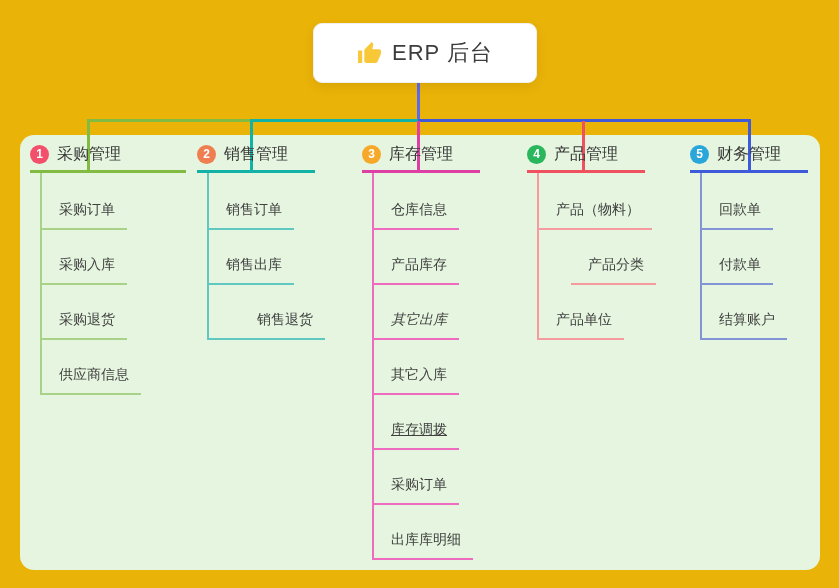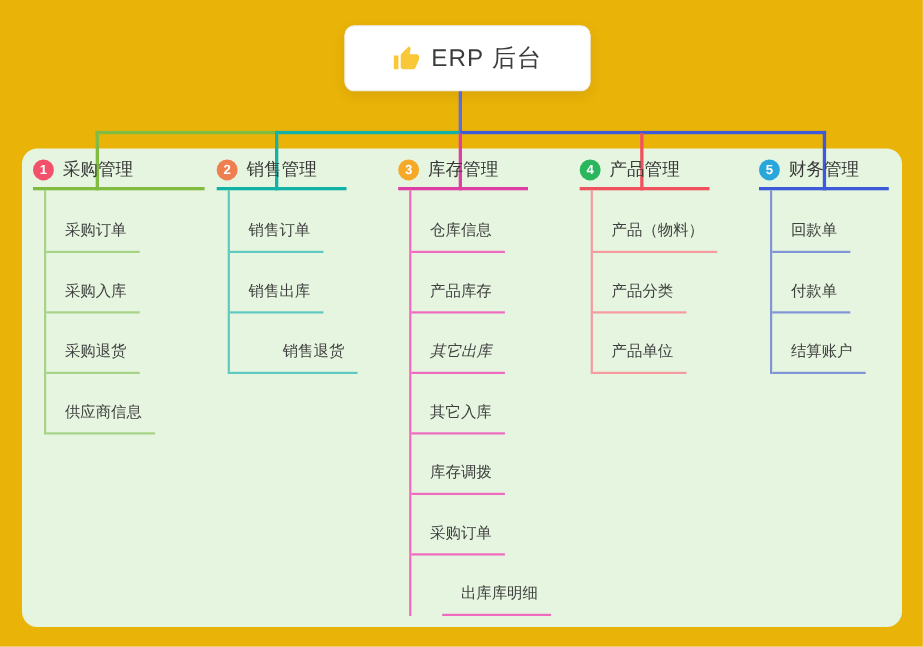--- a/index.html
+++ b/index.html
@@ -139,34 +139,34 @@
   <div class="branch b3">
     <div class="branch-header" style="border-bottom-color: rgb(222, 63, 165);">
       <span class="badge" style="background: rgb(246, 168, 41);">3</span>
       <span class="branch-label">库存管理</span>
     </div>
     <div class="items" style="border-left-color: rgb(238, 107, 191);">
       <div class="item" style="border-bottom-color: rgb(238, 107, 191);">仓库信息</div>
       <div class="item" style="border-bottom-color: rgb(238, 107, 191);">产品库存</div>
       <div class="item" style="border-bottom-color: rgb(238, 107, 191); font-style: italic;">其它出库</div>
       <div class="item" style="border-bottom-color: rgb(238, 107, 191);">其它入库</div>
-      <div class="item" style="border-bottom-color: rgb(238, 107, 191);">库存调拨</div>
+      <div class="item" style="border-bottom-color: rgb(238, 107, 191); text-decoration: underline;">库存调拨</div>
       <div class="item" style="border-bottom-color: rgb(238, 107, 191);">采购订单</div>
-      <div class="item" style="border-bottom-color: rgb(238, 107, 191); margin-left: 28px;">出库库明细</div>
+      <div class="item" style="border-bottom-color: rgb(238, 107, 191);">出库库明细</div>
     </div>
   </div>
 
   <div class="branch b4">
     <div class="branch-header" style="border-bottom-color: rgb(240, 81, 94);">
       <span class="badge" style="background: rgb(41, 182, 92);">4</span>
       <span class="branch-label">产品管理</span>
     </div>
     <div class="items" style="border-left-color: rgb(247, 154, 160);">
       <div class="item" style="border-bottom-color: rgb(247, 154, 160); text-align: right;">产品（物料）</div>
-      <div class="item" style="border-bottom-color: rgb(247, 154, 160);">产品分类</div>
+      <div class="item" style="border-bottom-color: rgb(247, 154, 160); margin-left: 32px;">产品分类</div>
       <div class="item" style="border-bottom-color: rgb(247, 154, 160);">产品单位</div>
     </div>
   </div>
 
   <div class="branch b5">
     <div class="branch-header" style="border-bottom-color: rgb(62, 90, 216);">
       <span class="badge" style="background: rgb(42, 167, 218);">5</span>
       <span class="branch-label">财务管理</span>
     </div>
     <div class="items" style="border-left-color: rgb(129, 149, 214);">

